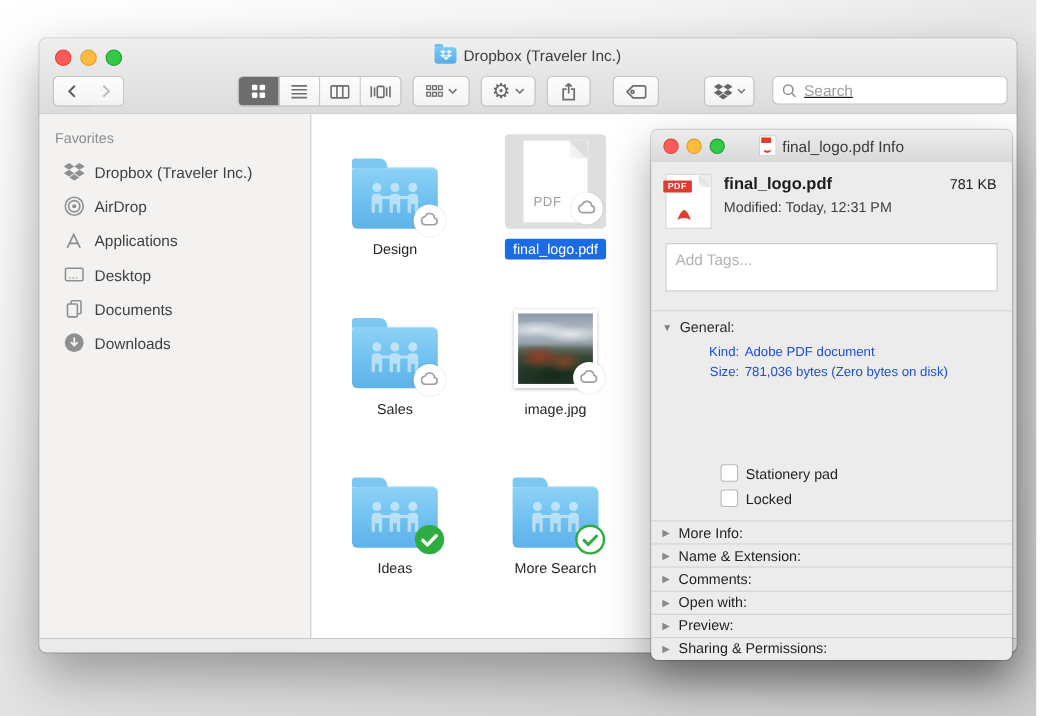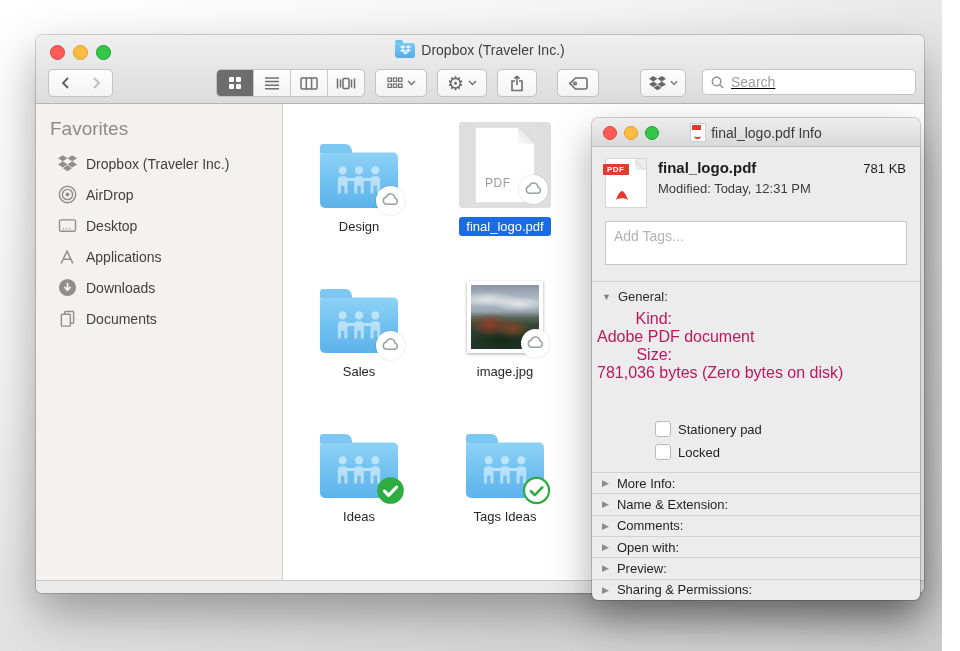--- a/index.html
+++ b/index.html
@@ -36,21 +36,21 @@
   .seg .vbtn.on svg{stroke:#fff;}
   .chev{margin-left:4px;}
   .gear-glyph{font-size:19px;line-height:1;color:#666;font-family:"DejaVu Sans",sans-serif;}
   .search{position:absolute;top:1px;height:24px;border:1px solid #c4c4c4;border-radius:5px;background:#fff;
     display:flex;align-items:center;padding:0 8px;gap:5px;}
   .search input{border:none;outline:none;font-size:14px;color:#444;width:120px;background:transparent;font-family:"Liberation Sans",sans-serif;}
   .search input::placeholder{color:#9d9d9d;}
 
   .sidebar{position:absolute;left:0;top:69px;width:247px;bottom:12px;background:#f3f2f0;
     border-right:1px solid #cfcfcf;box-sizing:border-box;padding-top:14px;}
-  .side-header{font-size:19px;color:#8c8c8c;padding-left:14px;margin-bottom:8px;}
+  .side-header{font-size:13px;color:#8c8c8c;padding-left:14px;margin-bottom:8px;}
   .side-item{display:flex;align-items:center;gap:9px;height:31px;padding-left:21px;cursor:default;}
   .side-icon{width:20px;height:20px;display:flex;align-items:center;justify-content:center;}
   .side-icon svg{stroke:#8f8f8f;fill:none;stroke-width:1.5;}
   .side-icon svg .fillgray{fill:#8f8f8f;stroke:none;}
   .side-label{font-size:14px;color:#3f3f3f;}
 
   .statusbar{position:absolute;left:0;right:0;bottom:0;height:12px;background:#eaeaea;
     border-top:1px solid #c8c8c8;border-radius:0 0 6px 6px;}
 
   .main{position:absolute;left:248px;top:69px;right:0;bottom:12px;background:#fff;}
@@ -121,21 +121,21 @@
 
   .tags-box{flex:none;margin:8px 13px 0 13px;}
   .tags-box textarea{width:100%;height:44px;box-sizing:border-box;resize:none;border:1px solid #c6c6c6;
     background:#fff;font-family:"Liberation Sans",sans-serif;font-size:14px;color:#444;padding:6px 8px;outline:none;}
   .tags-box textarea::placeholder{color:#b2b2b2;}
 
   .general{flex:none;height:190px;border-top:1px solid #d4d4d4;margin-top:12px;position:relative;}
   .gen-header{display:flex;align-items:center;gap:7px;padding:7px 0 6px 10px;}
   .tri-down{font-size:9px;color:#7f7f7f;}
   .gen-label{font-size:13px;color:#2a2a2a;}
-  .kv{display:flex;font-size:16px;color:#be185d;line-height:18px;flex-direction:column;}
+  .kv{display:flex;font-size:12px;color:#1d4ed8;line-height:18px;}
   .kv .k{width:80px;text-align:right;flex:none;}
   .kv .v{padding-left:5px;}
   .checks{position:absolute;left:63px;bottom:12px;display:flex;flex-direction:column;gap:7px;}
   .check-row{display:flex;align-items:center;gap:7px;}
   .cb{width:14px;height:14px;background:#fff;border:1px solid #b9b9b9;border-radius:3px;flex:none;}
   .cb-label{font-size:13px;color:#1f1f1f;}
 
   .sections{flex:1;display:flex;flex-direction:column;}
   .info-sect{flex:1;display:flex;align-items:center;gap:8px;padding-left:10px;border-top:1px solid #d2d2d2;}
   .info-sect:last-child{border-radius:0 0 6px 6px;}
@@ -282,55 +282,55 @@
                 <circle cx="10" cy="10" r="2" class="fillgray"></circle>
                 <circle cx="10" cy="10" r="5.4"></circle>
                 <circle cx="10" cy="10" r="8.6"></circle>
               </svg>
             </span>
     <span class="side-label">AirDrop</span>
   </div>
 
   <div class="side-item">
     <span class="side-icon">
+              <svg width="18" height="18" viewBox="0 0 20 20">
+                <path d="M3.5 17 L10 3.5 L16.5 17 M6 12.5 H14" stroke-width="1.7"></path>
+              </svg>
+            </span>
+    <span class="side-label">Applications</span>
+  </div>
+
+  <div class="side-item">
+    <span class="side-icon">
               <svg width="19" height="16" viewBox="0 0 20 17">
                 <rect x="1.5" y="2" width="17" height="12" rx="1.5"></rect>
                 <path d="M5 11.4 h1.6 M8.2 11.4 h1.6 M11.4 11.4 h1.6" stroke-width="1.2"></path>
               </svg>
             </span>
     <span class="side-label">Desktop</span>
   </div>
 
   <div class="side-item">
     <span class="side-icon">
-              <svg width="18" height="18" viewBox="0 0 20 20">
-                <path d="M3.5 17 L10 3.5 L16.5 17 M6 12.5 H14" stroke-width="1.7"></path>
+              <svg width="17" height="18" viewBox="0 0 18 19">
+                <rect x="6" y="1.5" width="9.5" height="12.5" rx="1"></rect>
+                <rect x="2.5" y="4.5" width="9.5" height="12.5" rx="1" fill="#f3f2f0"></rect>
               </svg>
             </span>
-    <span class="side-label">Applications</span>
+    <span class="side-label">Documents</span>
   </div>
 
   <div class="side-item">
     <span class="side-icon">
               <svg width="19" height="19" viewBox="0 0 20 20">
                 <circle cx="10" cy="10" r="9" class="fillgray"></circle>
                 <path d="M10 5 V12 M6.8 9.4 L10 12.8 L13.2 9.4" stroke="#f3f2f0" stroke-width="1.8" fill="none"></path>
               </svg>
             </span>
     <span class="side-label">Downloads</span>
-  </div>
-
-  <div class="side-item">
-    <span class="side-icon">
-              <svg width="17" height="18" viewBox="0 0 18 19">
-                <rect x="6" y="1.5" width="9.5" height="12.5" rx="1"></rect>
-                <rect x="2.5" y="4.5" width="9.5" height="12.5" rx="1" fill="#f3f2f0"></rect>
-              </svg>
-            </span>
-    <span class="side-label">Documents</span>
   </div>
 </div>
     </div>
 
     <div class="main">
       <div id="grid">
           <div class="cell" style="left: 2px; top: 8px;">
             <div class="icon-zone">
               <div class="folder-icon">
                 <svg class="people" viewBox="0 0 52 30">
@@ -412,21 +412,21 @@
                   <path d="M4.7 5 a4.3 4.3 0 1 0 8.6 0 a4.3 4.3 0 1 0 -8.6 0 M4 29 V15 Q4 11 8 11 H10 Q14 11 14 15 V29 H10.8 V21 H7.2 V29 Z M21.7 5 a4.3 4.3 0 1 0 8.6 0 a4.3 4.3 0 1 0 -8.6 0 M21 29 V15 Q21 11 25 11 H27 Q31 11 31 15 V29 H27.8 V21 H24.2 V29 Z M38.7 5 a4.3 4.3 0 1 0 8.6 0 a4.3 4.3 0 1 0 -8.6 0 M38 29 V15 Q38 11 42 11 H44 Q48 11 48 15 V29 H44.8 V21 H41.2 V29 Z M13 13 h9 v3 h-9 z M30 13 h9 v3 h-9 z"></path>
                 </svg>
                 <span class="badge on-folder plain">
                   <svg viewBox="0 0 24 24">
                     <circle cx="12" cy="12" r="10.4" fill="#fff" stroke="#2dad40" stroke-width="1.8"></circle>
                     <path d="M7.4 12.6 L10.6 15.8 L16.8 9.4" stroke="#2dad40" stroke-width="2.2" fill="none" stroke-linecap="round" stroke-linejoin="round"></path>
                   </svg>
                 </span>
               </div>
             </div>
-    <div class="file-label">Tags Ideas</div>
+    <div class="file-label">More Search</div>
           </div>
         </div>
     </div>
 
     <div class="statusbar"></div>
   </div>
 
   <div class="info">
     <div class="info-titlebar">
       <div class="lights">

